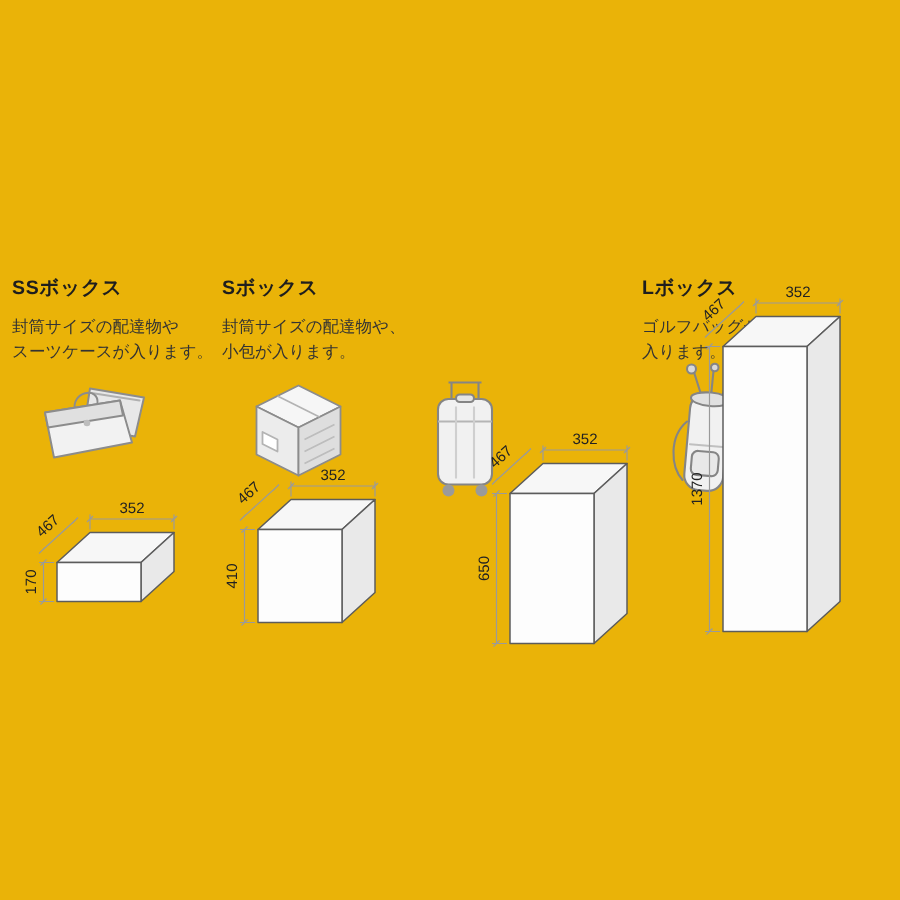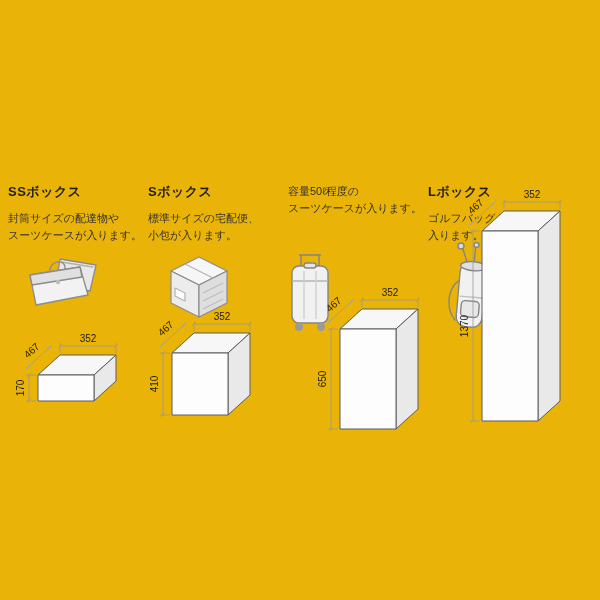--- a/index.html
+++ b/index.html
@@ -58,21 +58,21 @@
         </g>
         <g>
           <path class="dim-line" d="M20,44 L10,44 M20,70 L10,70 M13,44 L13,70 M11,46 L15,42 M11,72 L15,68"></path>
           <text class="dim-text" x="8" y="57" text-anchor="middle" transform="rotate(-90 8 57)">170</text>
         </g>
       </svg>
     </section>
 
     <section class="col">
       <h3 class="title">Sボックス</h3>
-      <p class="desc"><span>標準サイズの宅配便、</span><br><span>小包が入ります。</span></p>
+      <p class="desc"><span>封筒サイズの配達物や、</span><br><span>小包が入ります。</span></p>
 
       <svg class="illus" style="left:15px;top:68px;" width="72" height="70" viewBox="0 0 72 70">
         <g stroke="#8c8c8c" stroke-width="1.2" stroke-linejoin="round">
           <path d="M8,20 L36,6 L64,20 L36,34 Z" fill="#f6f6f6"></path>
           <path d="M8,20 L36,34 L36,66 L8,52 Z" fill="#ececec"></path>
           <path d="M64,20 L36,34 L36,66 L64,52 Z" fill="#dedede"></path>
           <path d="M22,13 L50,27" fill="none" stroke="#b3b3b3"></path>
           <path d="M40,42 L60,32 M40,50 L60,40 M40,58 L60,48" fill="none" stroke="#bdbdbd"></path>
           <path d="M12,37 L22,42 L22,50 L12,45 Z" fill="#ffffff" stroke="#b3b3b3"></path>
         </g>
@@ -93,21 +93,20 @@
           <text class="dim-text" x="18" y="22" text-anchor="middle" transform="rotate(-42 18 22)">467</text>
         </g>
         <g>
           <path class="dim-line" d="M20,44 L10,44 M20,106 L10,106 M13,44 L13,106 M11,46 L15,42 M11,108 L15,104"></path>
           <text class="dim-text" x="8" y="75" text-anchor="middle" transform="rotate(-90 8 75)">410</text>
         </g>
       </svg>
     </section>
 
     <section class="col">
-      <p class="desc"><span>容量50ℓ程度の</span><br><span>スーツケースが入ります。</span></p>
 
       <svg class="illus" style="left:-4px;top:68px;" width="52" height="84" viewBox="0 0 52 84">
         <g stroke="#858585" stroke-width="1.4" fill="none">
           <path d="M17,16 L17,4 M35,16 L35,4 M15,4 L37,4"></path>
           <rect x="8" y="15" width="36" height="57" rx="7" fill="#f1f1f1"></rect>
           <path d="M8,30 L44,30" stroke="#b5b5b5"></path>
           <path d="M20,20 L20,68 M32,20 L32,68" stroke="#cfcfcf"></path>
           <rect x="20" y="12" width="12" height="5" rx="2.5" fill="#e5e5e5"></rect>
           <circle cx="15" cy="76" r="4" fill="#9a9a9a" stroke="none"></circle>
           <circle cx="37" cy="76" r="4" fill="#9a9a9a" stroke="none"></circle>

